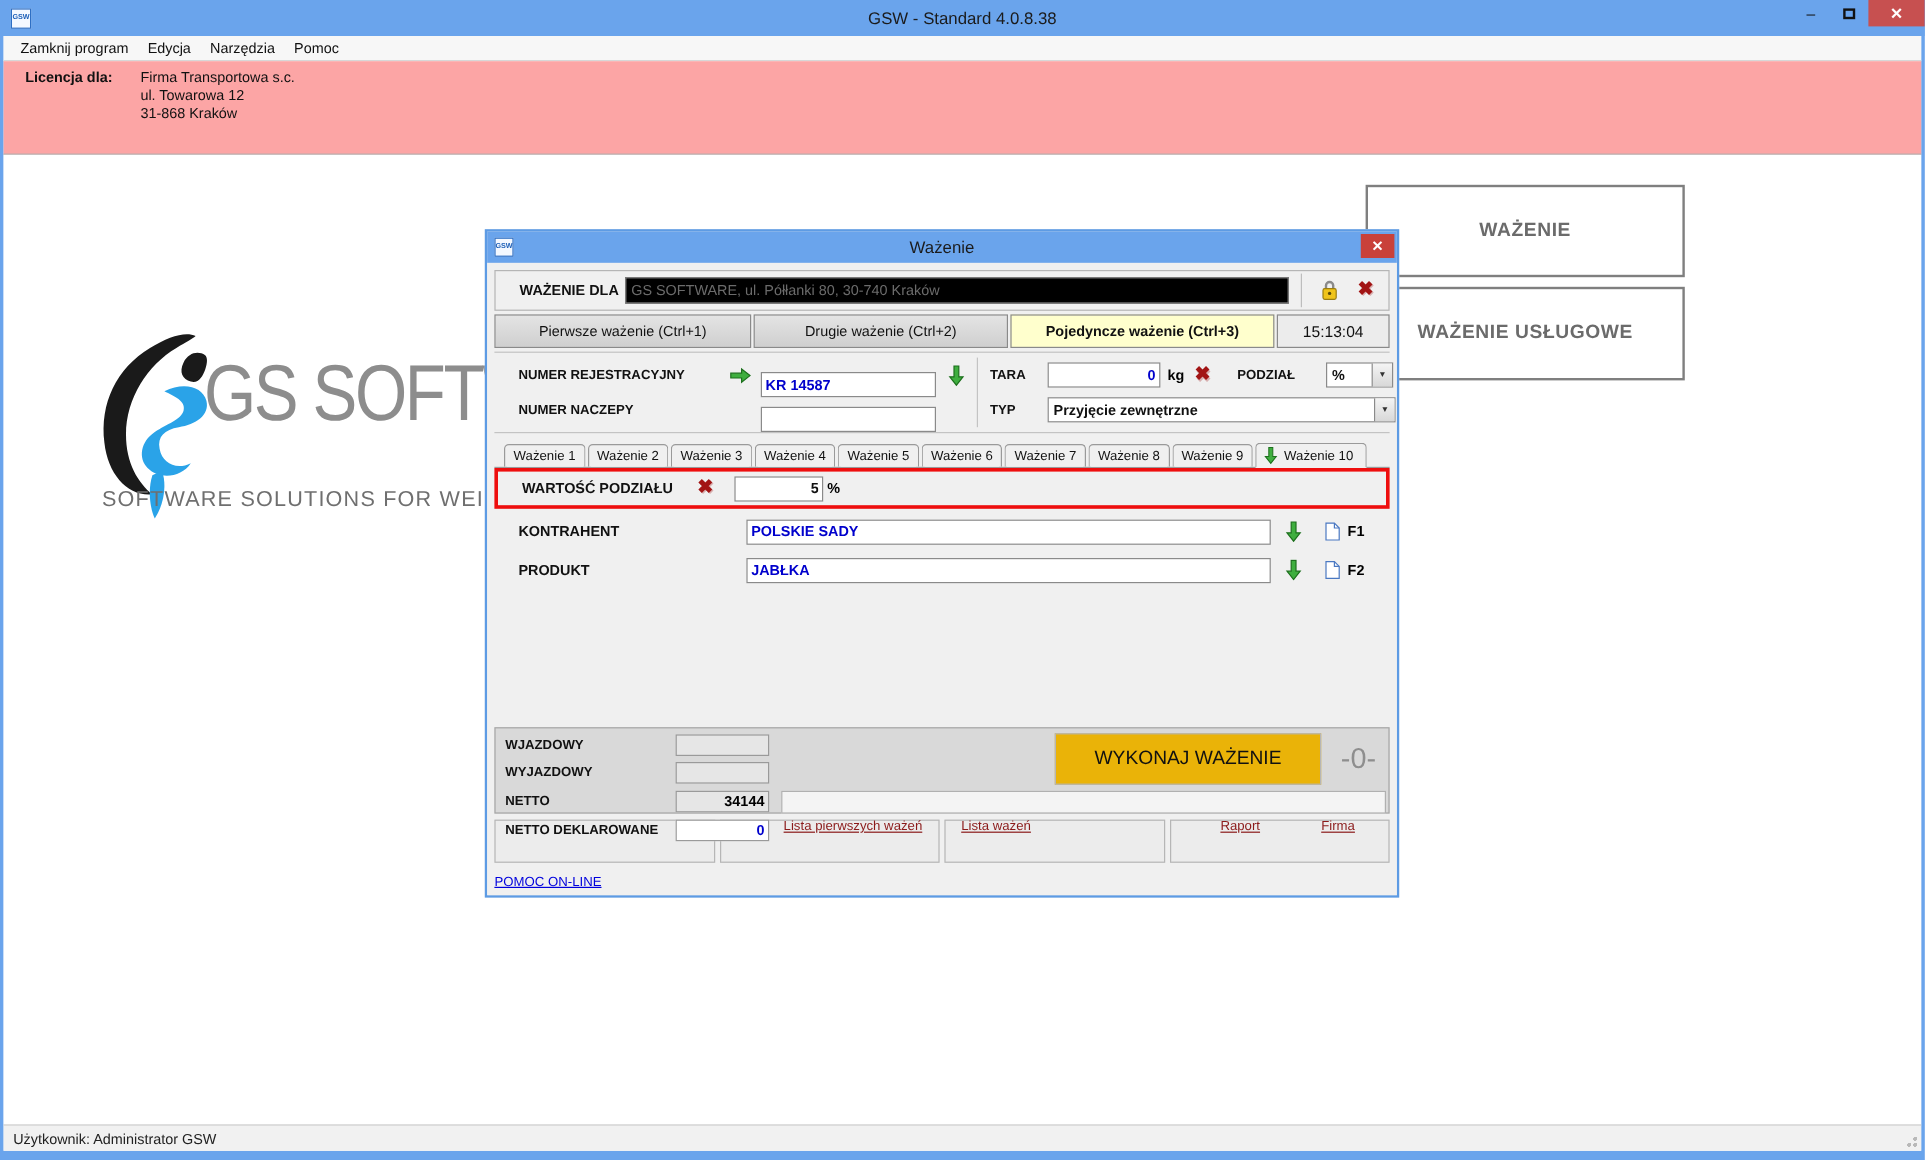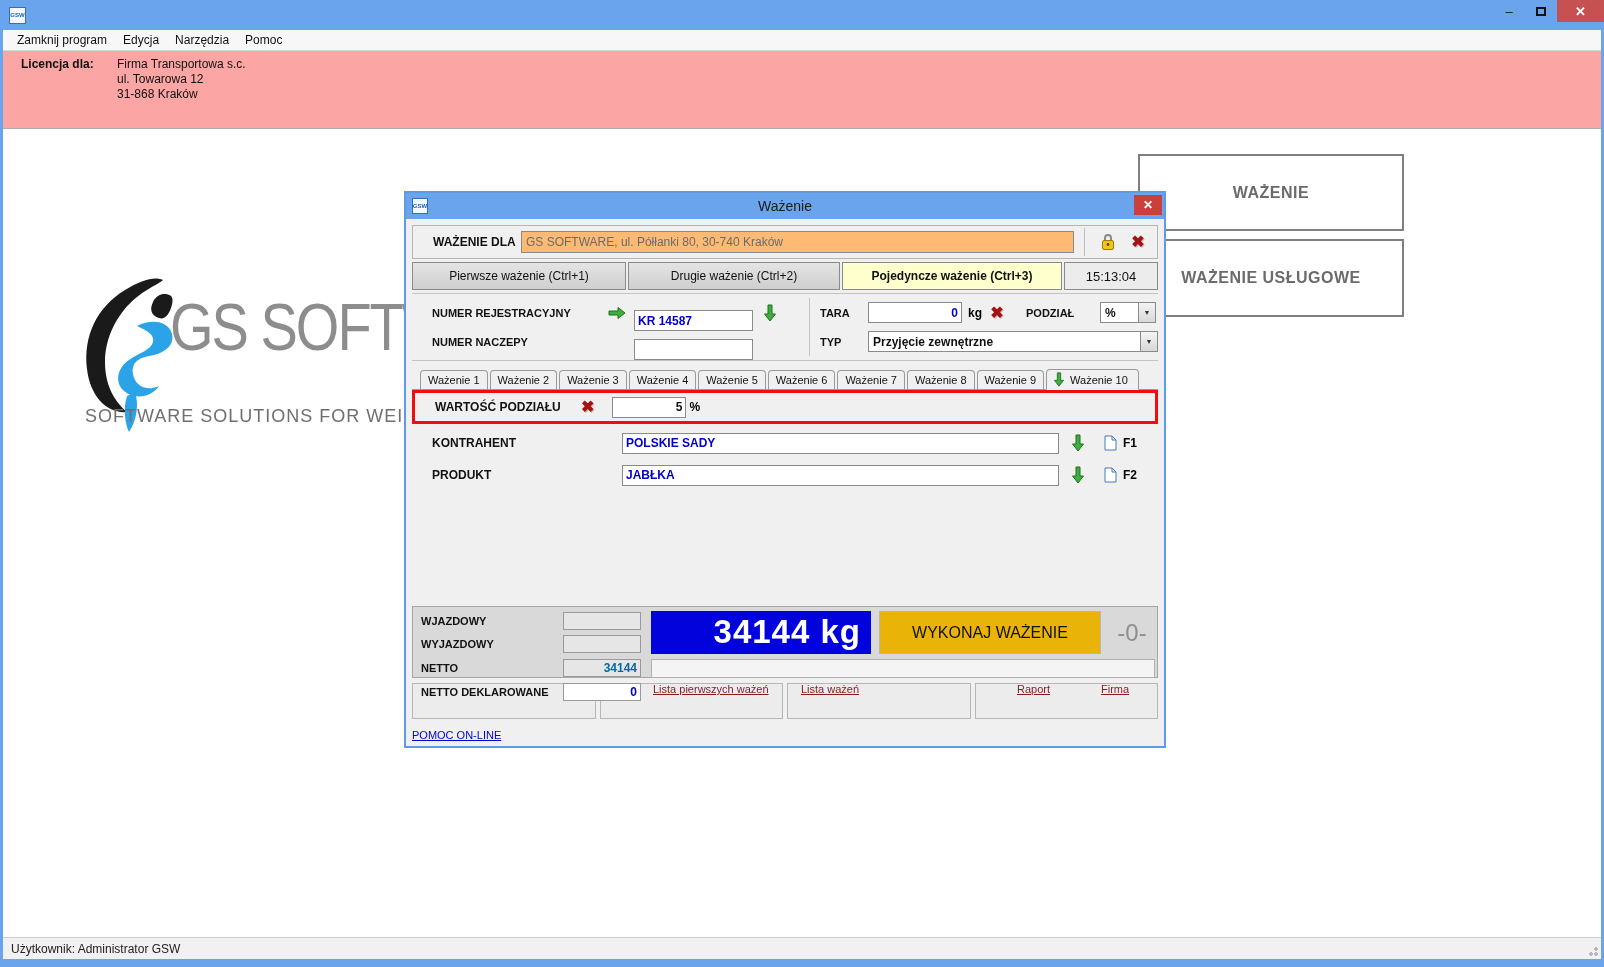--- a/index.html
+++ b/index.html
@@ -53,40 +53,40 @@
   .dlg-titlebar .gsw-icon { margin-left:6px; width:16px; height:16px; }
   .dlg-title { position:absolute; left:0; right:0; text-align:center; font-size:14px; color:#1b1b1b; }
   .dlg-close { position:absolute; right:2px; top:2px; width:28px; height:20px; background:#c9413a; color:#fff; font-size:12px; font-weight:bold; display:flex; align-items:center; justify-content:center; }
   .dlg-content { flex:1; display:flex; flex-direction:column; padding:6px 6px 6px 6px; background:#f0f0f0; }
 
   .lbl { font-size:11px; font-weight:bold; color:#111; white-space:nowrap; }
 
   
   .wdla-row { height:34px; border:1px solid #b5b5b5; display:flex; align-items:center; padding:0 4px; background:#f0f0f0; flex:0 0 auto; }
   .wdla-row .lbl { width:104px; padding-left:16px; font-size:12px; }
-  .wdla-input { flex:1; height:22px; border:1px solid #8a8a8a; background:#fdba74; font-size:12px; color:#6b6b6b; padding:0 4px; font-family:"Liberation Sans",sans-serif; }
+  .wdla-input { flex:1; height:22px; border:1px solid #8a8a8a; background:#000000; font-size:12px; color:#6b6b6b; padding:0 4px; font-family:"Liberation Sans",sans-serif; }
   .wdla-sep { width:1px; height:28px; background:#bdbdbd; margin:0 8px 0 10px; }
   .icon-btn { width:30px; height:24px; display:flex; align-items:center; justify-content:center; }
   .red-x { color:#a21414; font-size:16px; font-weight:bold; line-height:1; text-shadow:1px 1px 0 #d8b0b0; }
 
   
   .mode-row { height:28px; display:flex; margin-top:3px; flex:0 0 auto; }
   .mode-btn { border:1px solid #8a8a8a; background:linear-gradient(#e4e4e4,#cfcfcf); font-size:12px; color:#111; display:flex; align-items:center; justify-content:center; margin-right:2px; }
   .mode-btn.m1 { width:214px; } .mode-btn.m2 { width:212px; } 
   .mode-btn.active { width:220px; background:#ffffcd; font-weight:bold; }
   .clock-cell { flex:1; border:1px solid #8a8a8a; background:#ececec; display:flex; align-items:center; justify-content:center; font-size:13px; color:#111; }
 
   
   .fields-panel { margin-top:3px; border-top:1px solid #c3c3c3; border-bottom:1px solid #c3c3c3; display:flex; padding:4px 0; flex:0 0 auto; background:#f0f0f0; }
   .fp-left { width:404px; padding-left:20px; }
   .fp-right { flex:1; border-left:1px solid #c3c3c3; padding-left:10px; }
   .f-row { height:29px; display:flex; align-items:center; }
   .fp-left .lbl { width:168px; }
   .txt-input { height:21px; border:1px solid #8a8a8a; background:#fff; font-size:12px; font-weight:bold; color:#0000cc; padding:0 3px; font-family:"Liberation Sans",sans-serif; }
-  .reg-input { width:119px;margin-top:16px; }
+  .reg-input { width:146px;margin-top:16px; }
   .arrow-slot { width:34px; display:flex; align-items:center; justify-content:center; }
   .fp-right .lbl.tara { width:48px; }
   .fp-right .lbl.typ { width:48px; }
   .tara-input { width:94px; text-align:right; }
   .unit { font-size:12px; font-weight:bold; margin-left:6px; }
   .podzial-lbl { margin-left:14px; width:72px; }
   .dropdown { height:21px; border:1px solid #8a8a8a; background:#fff; display:flex; align-items:center; position:relative; }
   .dd-small { width:56px; margin-left:2px; }
   .dd-wide { width:290px;gap:47px; }
   .dd-val { flex:1; font-size:12px; font-weight:bold; color:#111; padding-left:4px; }
@@ -111,21 +111,21 @@
   .kp-input { width:437px; }
   .kp-row .arrow-slot { width:38px; }
   .doc-slot { width:26px; display:flex; align-items:center; justify-content:center; }
   .fkey { font-size:12px; font-weight:bold; }
 
   .bottom-group { margin-top:auto; }
 
   
   .weigh-panel { height:72px; border:1px solid #a6a6a6; background:#d9d9d9; position:relative; }
   .wp-lbl { position:absolute; left:8px; font-size:11px; font-weight:bold; color:#111; }
-  .wp-field { position:absolute; left:150px; width:78px; height:18px; border:1px solid #9a9a9a; background:#e6e6e6; font-size:12px; font-weight:bold; color:#0369a1; text-align:right; padding:1px 3px 0 0; }
+  .wp-field { position:absolute; left:150px; width:78px; height:18px; border:1px solid #9a9a9a; background:#e6e6e6; font-size:12px; font-weight:bold; color:#000000; text-align:right; padding:1px 3px 0 0; }
   .wp-field.white { background:#fff; color:#0000cc; }
   .weight-display { position:absolute; left:238px; top:4px; width:220px; height:43px; background:#0202dd; color:#fff; font-size:33px; font-weight:bold; text-align:right; padding:2px 10px 0 0; letter-spacing:1px; }
   .weigh-btn { position:absolute; left:466px; top:4px; width:222px; height:43px; background:#eab308; border:1px solid #b6b6b6; font-size:16px; color:#111; display:flex; align-items:center; justify-content:center; font-family:"Liberation Sans",sans-serif; }
   .zero-disp { position:absolute; left:696px; top:4px; width:46px; height:43px; color:#8e8e8e; font-size:24px; display:flex; align-items:center; justify-content:center; }
   .wide-field { position:absolute; left:238px; top:52px; width:504px; height:19px; border:1px solid #b0b0b0; background:#f4f4f4; }
   .wlink { position:absolute; top:76px; font-size:11px; color:#8b1a1a; text-decoration:underline; white-space:nowrap; }
 
   
   .bottom-btn-row { margin-top:5px; display:flex; gap:4px; height:36px; }
   .empty-btn { flex:1; border:1px solid #b6b6b6; background:#ececec; }
@@ -133,20 +133,21 @@
   .help-row { margin-top:6px; height:15px; }
   .help-link { font-size:11px; color:#0000dd; text-decoration:underline; }
 
   svg { display:block; }
 </style>
 </head>
 <body>
 
 <div class="titlebar">
   <div class="gsw-icon">GSW</div>
+  <div class="win-title">GSW - Standard  4.0.8.38</div>
   <div class="win-btns">
     <div class="win-btn">–</div>
     <div class="win-btn maxi">
         <span></span>
       </div>
     <div class="win-btn close">✕</div>
   </div>
 </div>
 
 <div class="app-inner">
@@ -344,21 +345,20 @@
             <div class="wp-lbl" style="top:8px">WJAZDOWY</div>
             <div class="wp-lbl" style="top:31px">WYJAZDOWY</div>
             <div class="wp-lbl" style="top:55px">NETTO</div>
             <div class="wp-lbl" style="top:79px">NETTO DEKLAROWANE</div>
 
             <div class="wp-field" style="top:5px"></div>
             <div class="wp-field" style="top:28px"></div>
             <div class="wp-field" style="top:52px">34144</div>
             <div class="wp-field white" style="top:76px">0</div>
 
-            <div class="weight-display">34144 kg</div>
             <button class="weigh-btn">WYKONAJ WAŻENIE</button>
             <div class="zero-disp">-0-</div>
             <div class="wide-field"></div>
 
             <a class="wlink" style="left:240px">Lista pierwszych ważeń</a>
             <a class="wlink" style="left:388px">Lista ważeń</a>
             <a class="wlink" style="left:604px">Raport</a>
             <a class="wlink" style="left:688px">Firma</a>
           </div>
 

